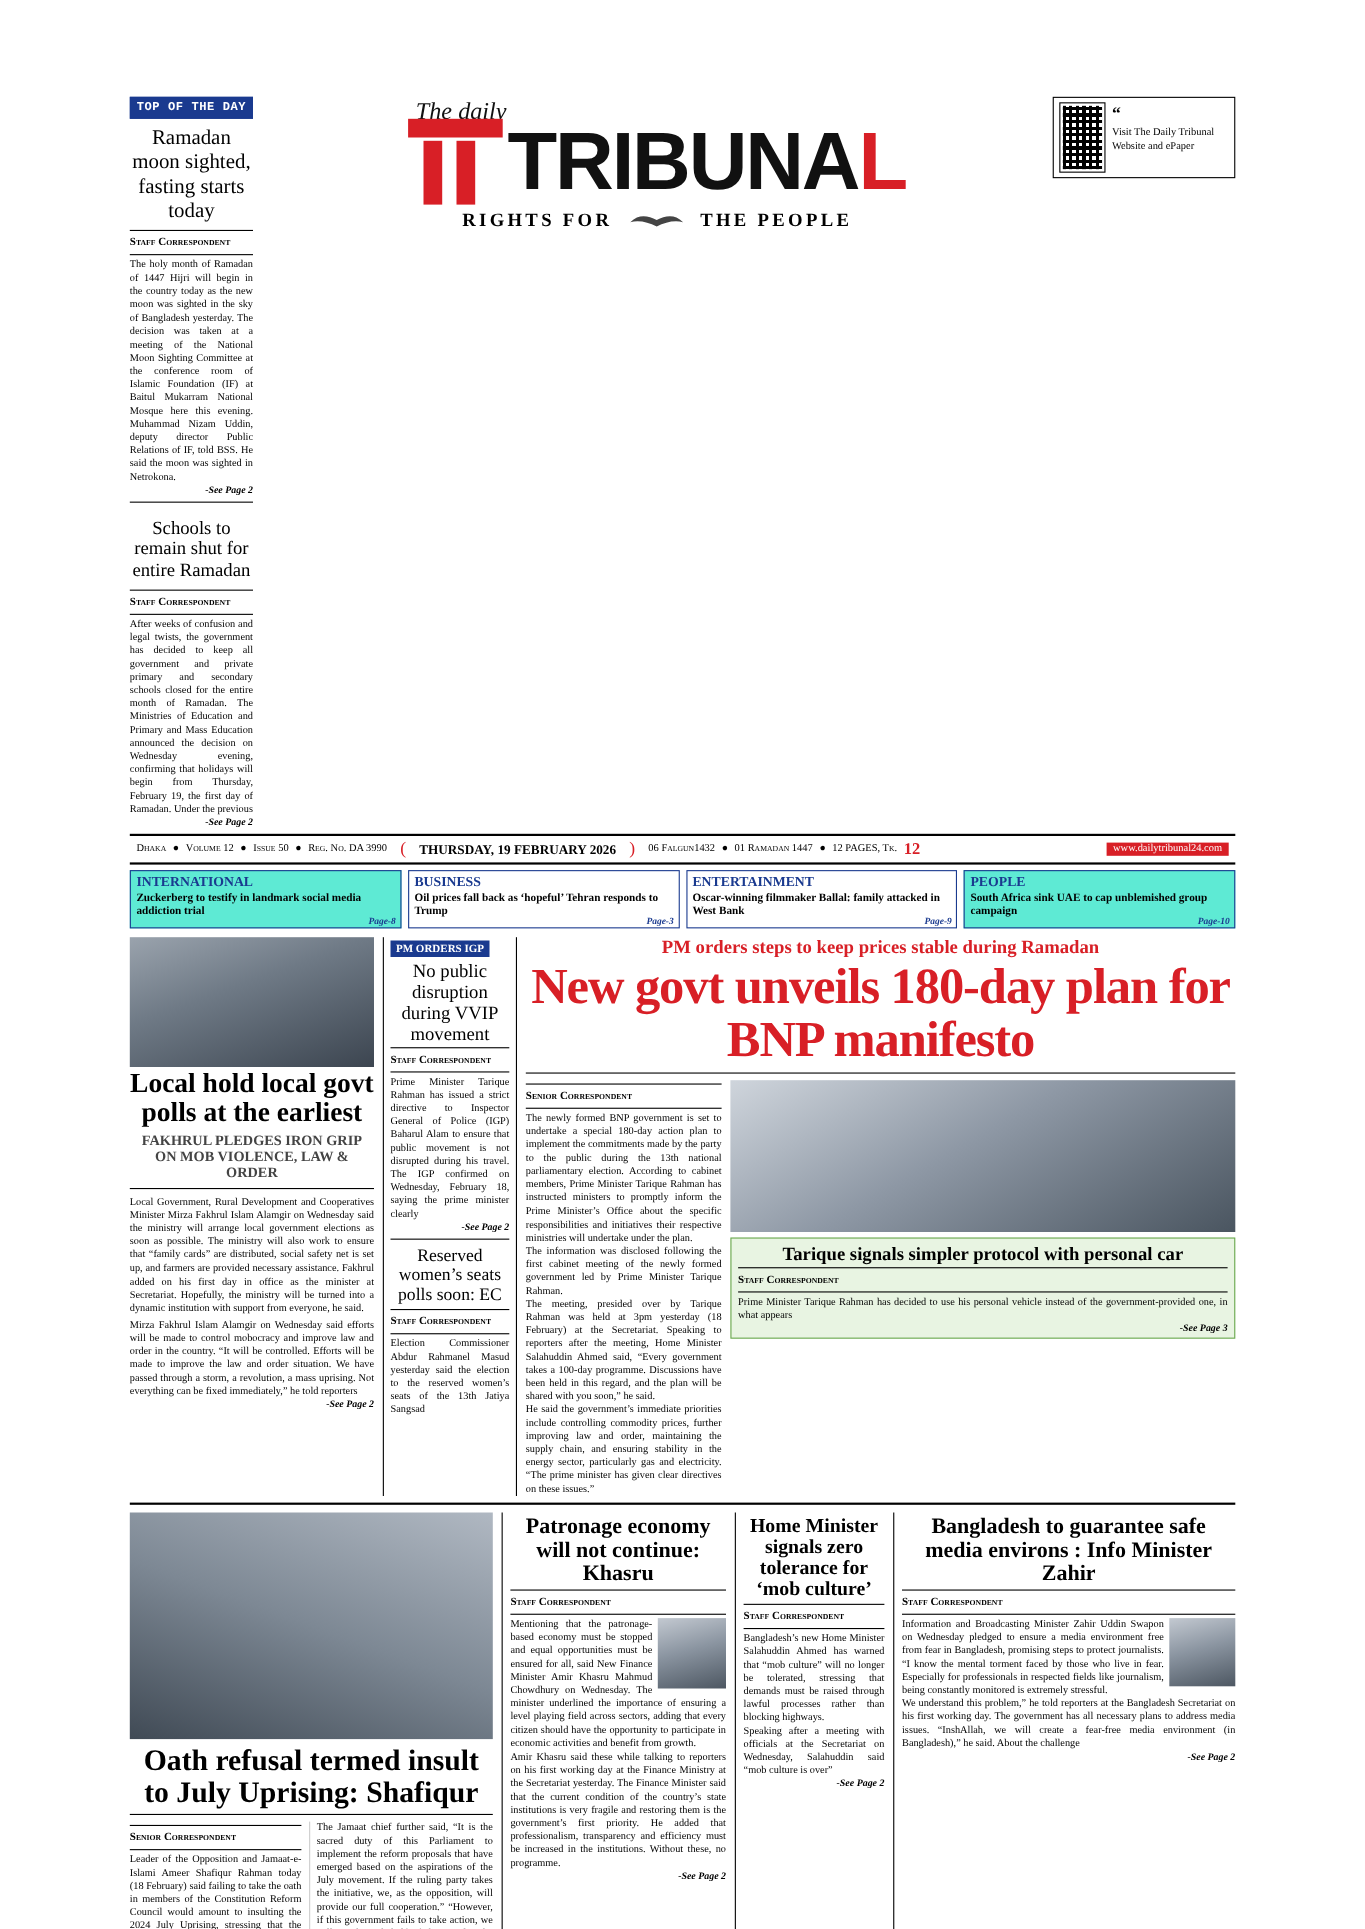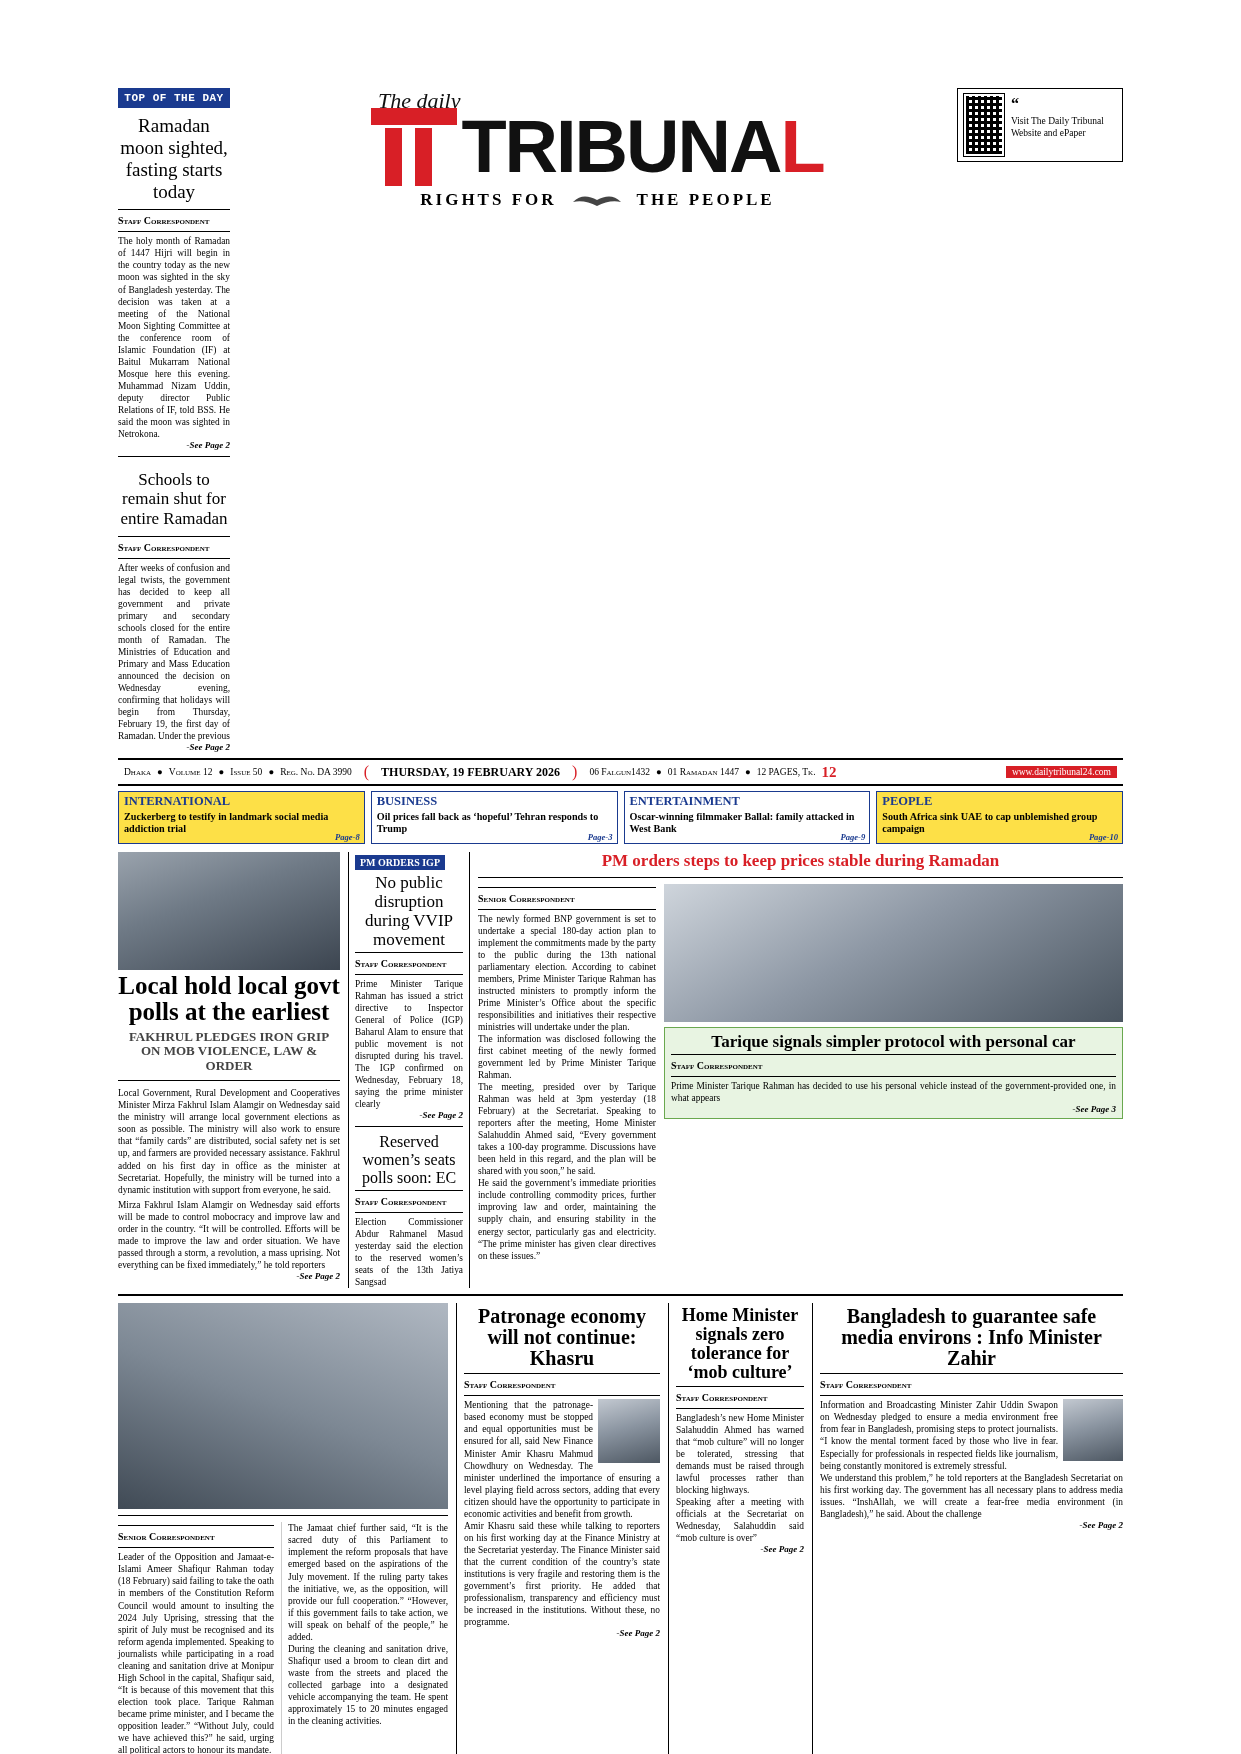--- a/index.html
+++ b/index.html
@@ -42,21 +42,21 @@
   
   .dateline{border-top:2px solid #000;border-bottom:2px solid #000;margin-top:6px;display:flex;align-items:center;
     font-size:9.5px;font-variant:small-caps;padding:3px 6px;gap:6px;}
   .dateline .big{font-weight:bold;font-size:12px;font-variant:small-caps;}
   .dateline .url{background:#d81f26;color:#fff;padding:1px 6px;font-size:9.5px;font-variant:normal;margin-left:auto;}
   .red12{color:#d81f26;font-weight:bold;font-size:15px;}
 
   
   .strip{display:flex;gap:6px;margin-top:5px;}
   .strip .cell{flex:1;border:1px solid #1a3a8f;padding:3px 5px 2px;position:relative;min-height:46px;}
-  .strip .cell.blue{background:#fde047;}
+  .strip .cell.blue{background:#5eead4;}
   .strip .sec{font-variant:small-caps;font-weight:bold;color:#1a3a8f;font-size:12.5px;line-height:1.1;}
   .strip .hl{font-size:10.2px;font-weight:bold;line-height:1.2;margin-top:2px;}
   .strip .pg{position:absolute;right:4px;bottom:1px;font-size:8.6px;font-weight:bold;color:#1a3a8f;font-style:italic;}
 
   
   .rule{border-top:1px solid #000;margin:6px 0;}
   .grid{display:flex;gap:8px;margin-top:7px;}
   h2.head{font-family:"Liberation Serif",serif;font-weight:bold;line-height:1.05;margin:3px 0 4px;}
   .kicker{font-variant:small-caps;font-weight:bold;font-size:13px;color:#444;text-align:center;line-height:1.15;}
   .photo{background:#b9bcc0;position:relative;overflow:hidden;}
@@ -180,20 +180,21 @@
       <div class="col-text">Prime Minister Tarique Rahman has issued a strict directive to Inspector General of Police (IGP) Baharul Alam to ensure that public movement is not disrupted during his travel. The IGP confirmed on Wednesday, February 18, saying the prime minister clearly</div>
       <span class="seep">-See Page 2</span>
       <div class="rule"></div>
       <div style="font-size:16px;line-height:1.12;text-align:center;">Reserved women’s seats polls soon: EC</div>
       <div class="byline">Staff Correspondent</div>
       <div class="col-text">Election Commissioner Abdur Rahmanel Masud yesterday said the election to the reserved women’s seats of the 13th Jatiya Sangsad</div>
     </div>
 
     <div style="flex:1;">
       <div style="font-size:17px;font-weight:bold;color:#d81f26;text-align:center;line-height:1.1;">PM orders steps to keep prices stable during Ramadan</div>
+      <h2 class="head redhead center" style="font-size:46px;letter-spacing:-1px;margin-top:2px;">New govt unveils 180-day plan for BNP manifesto</h2>
       <div class="rule"></div>
       <div style="display:flex;gap:8px;">
         <div style="width:178px;">
           <div class="byline">Senior Correspondent</div>
           <div class="col-text" style="white-space:pre-line;">The newly formed BNP government is set to undertake a special 180-day action plan to implement the commitments made by the party to the public during the 13th national parliamentary election. According to cabinet members, Prime Minister Tarique Rahman has instructed ministers to promptly inform the Prime Minister’s Office about the specific responsibilities and initiatives their respective ministries will undertake under the plan.
 The information was disclosed following the first cabinet meeting of the newly formed government led by Prime Minister Tarique Rahman.
 The meeting, presided over by Tarique Rahman was held at 3pm yesterday (18 February) at the Secretariat. Speaking to reporters after the meeting, Home Minister Salahuddin Ahmed said, “Every government takes a 100-day programme. Discussions have been held in this regard, and the plan will be shared with you soon,” he said.
 He said the government’s immediate priorities include controlling commodity prices, further improving law and order, maintaining the supply chain, and ensuring stability in the energy sector, particularly gas and electricity. “The prime minister has given clear directives on these issues.”</div>
         </div>
         <div style="flex:1;">
@@ -208,20 +209,21 @@
       </div>
     </div>
   </div>
 
   <div class="rule" style="border-top:2px solid #000;"></div>
 
   <div class="grid">
 
     <div style="width:330px;">
       <div class="photo ph3" style="height:206px;"></div>
+      <h2 class="head center" style="font-size:27px;margin-top:5px;">Oath refusal termed insult to July Uprising: Shafiqur</h2>
       <div class="rule"></div>
       <div style="display:flex;gap:7px;">
         <div style="width:156px;">
           <div class="byline">Senior Correspondent</div>
           <div class="col-text">Leader of the Opposition and Jamaat-e-Islami Ameer Shafiqur Rahman today (18 February) said failing to take the oath in members of the Constitution Reform Council would amount to insulting the 2024 July Uprising, stressing that the spirit of July must be recognised and its reform agenda implemented. Speaking to journalists while participating in a road cleaning and sanitation drive at Monipur High School in the capital, Shafiqur said, “It is because of this movement that this election took place. Tarique Rahman became prime minister, and I became the opposition leader.” “Without July, could we have achieved this?” he said, urging all political actors to honour its mandate.</div>
 
         </div>
         <div style="flex:1;border-left:1px solid #ccc;padding-left:6px;">
           <div class="col-text" style="white-space:pre-line;">The Jamaat chief further said, “It is the sacred duty of this Parliament to implement the reform proposals that have emerged based on the aspirations of the July movement. If the ruling party takes the initiative, we, as the opposition, will provide our full cooperation.” “However, if this government fails to take action, we will speak on behalf of the people,” he added.
 During the cleaning and sanitation drive, Shafiqur used a broom to clean dirt and waste from the streets and placed the collected garbage into a designated vehicle accompanying the team. He spent approximately 15 to 20 minutes engaged in the cleaning activities.</div>

